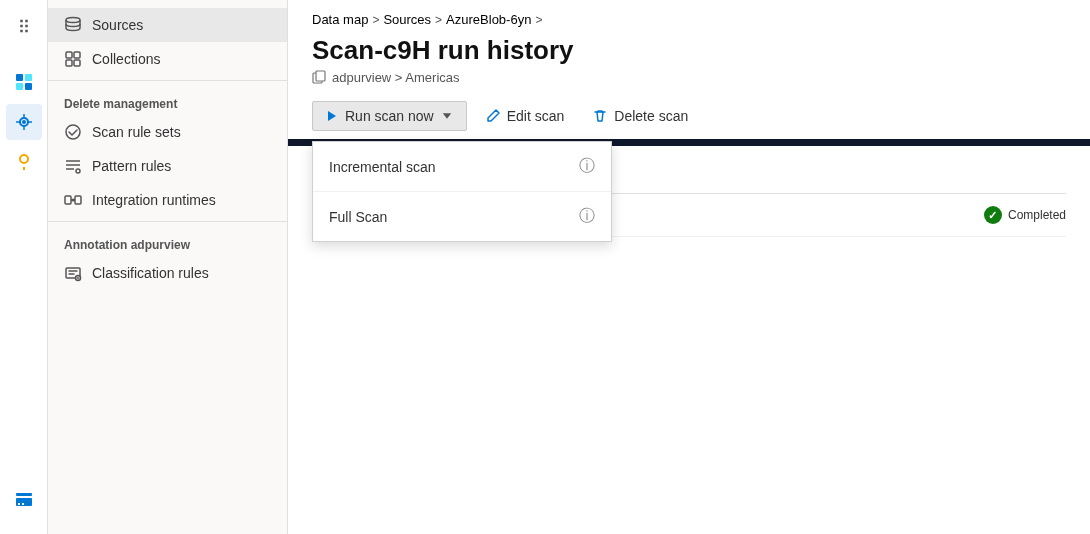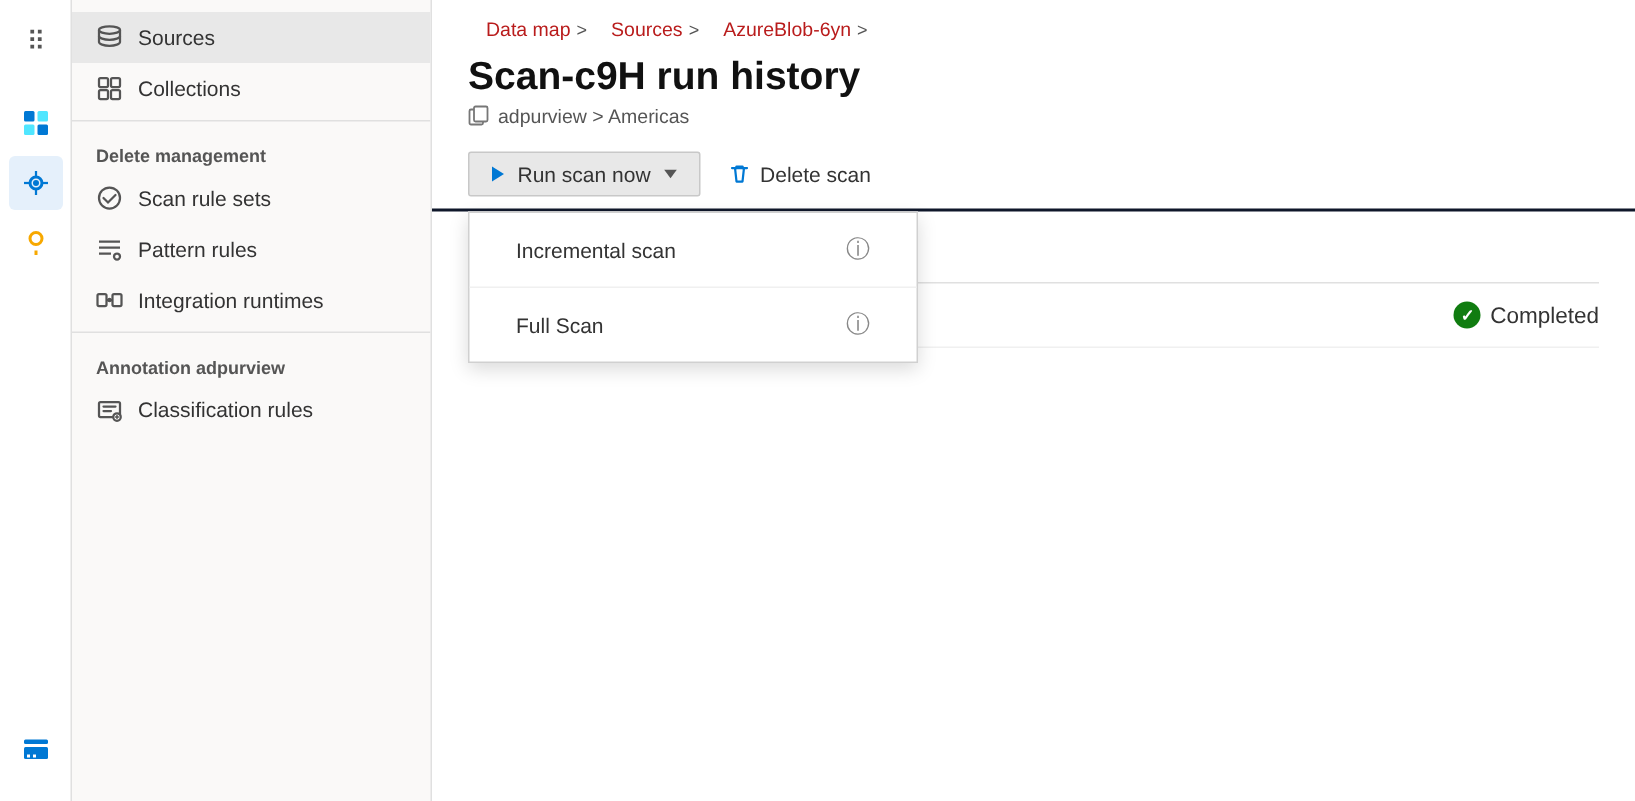--- a/index.html
+++ b/index.html
@@ -74,21 +74,21 @@
     
     .breadcrumb {
       padding: 12px 24px 4px 24px;
       font-size: 13px;
       color: #0078d4;
       display: flex;
       align-items: center;
       gap: 4px;
     }
     .breadcrumb span { color: #555; }
-    .breadcrumb a { color: #b91c1c; text-decoration: none; margin-left: 12px; }
+    .breadcrumb a { color: #000000; text-decoration: none; }
     .breadcrumb-sep { color: #555; font-size: 12px; }
 
     
     .page-header {
       padding: 4px 24px 8px 24px;
     }
     .page-title {
       font-size: 26px;
       font-weight: 700;
       color: #111;
@@ -102,21 +102,21 @@
       margin-top: 4px;
     }
     .page-subtitle svg { width: 14px; height: 14px; }
 
     
     .toolbar {
       padding: 8px 24px;
       display: flex;
       align-items: center;
       gap: 8px;
-      border-bottom: 2px solid #0f172a;
+      border-bottom: 7px solid #0f172a;
       position: relative;
     }
     .btn-primary {
       display: flex;
       align-items: center;
       gap: 6px;
       background: #e8e8e8;
       border: 1px solid #c8c8c8;
       padding: 6px 12px;
       border-radius: 2px;
@@ -147,21 +147,21 @@
       width: 300px;
       background: #fff;
       border: 1px solid #d0d0d0;
       box-shadow: 0 4px 12px rgba(0,0,0,0.15);
       z-index: 100;
     }
     .dropdown-item {
       display: flex;
       align-items: center;
       justify-content: space-between;
-      padding: 14px 31px;
+      padding: 14px 16px;
       cursor: pointer;
       font-size: 14px;
       color: #333;
       border-bottom: 1px solid #f0f0f0;
     }
     .dropdown-item:last-child { border-bottom: none; }
     .info-icon { color: #888; font-size: 16px; }
 
     
     .table-area {
@@ -184,21 +184,21 @@
       display: flex;
       align-items: center;
       padding: 12px 0;
       border-bottom: 1px solid #f0f0f0;
     }
     .table-cell-id { color: #0078d4; font-size: 13px; flex: 1; }
     .table-cell-status {
       display: flex;
       align-items: center;
       gap: 6px;
-      font-size: 15px;
+      font-size: 12px;
       color: #333;
     }
 
     
     .check-circle {
       width: 18px;
       height: 18px;
       background: #107c10;
       border-radius: 50%;
       display: flex;
@@ -342,20 +342,26 @@
 
   <div class="toolbar">
     <button class="btn-primary">
       <svg viewBox="0 0 14 14" fill="currentColor">
         <polygon points="3,2 11,7 3,12" fill="#0078d4"></polygon>
       </svg>
       <span>Run scan now</span>
       <svg viewBox="0 0 10 10" fill="currentColor">
         <polygon points="2,3 8,3 5,7" fill="#555"></polygon>
       </svg>
+    </button>
+    <button class="btn-icon">
+      <svg viewBox="0 0 16 16" fill="none">
+        <path d="M11 2l3 3-8 8H3v-3l8-8z" stroke="#0078d4" stroke-width="1.5" stroke-linejoin="round"></path>
+      </svg>
+      <span>Edit scan</span>
     </button>
     <button class="btn-icon">
       <svg viewBox="0 0 16 16" fill="none">
         <polyline points="3,4 13,4" stroke="#0078d4" stroke-width="1.5" stroke-linecap="round"></polyline>
         <path d="M6 4V3h4v1M5 4l1 9h4l1-9" stroke="#0078d4" stroke-width="1.5" stroke-linecap="round" stroke-linejoin="round"></path>
       </svg>
       <span>Delete scan</span>
     </button>
 
     <div class="dropdown-menu">

